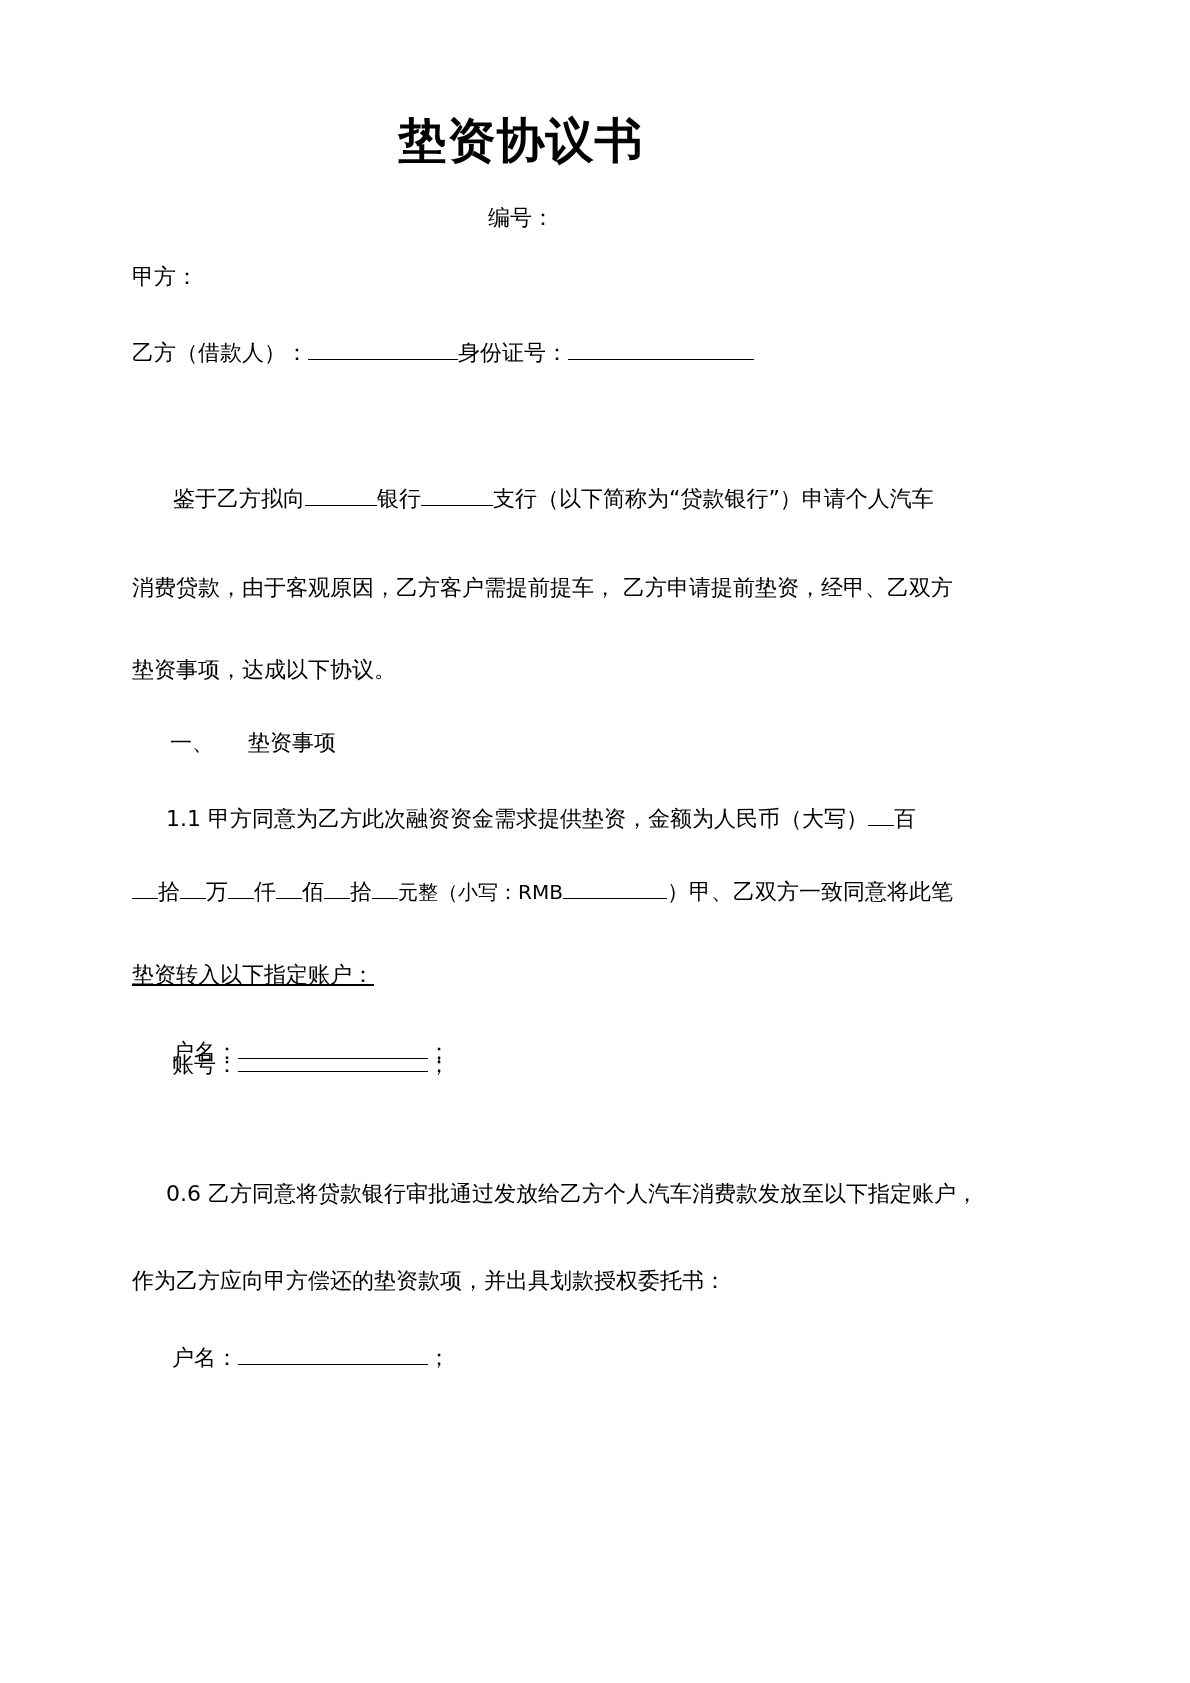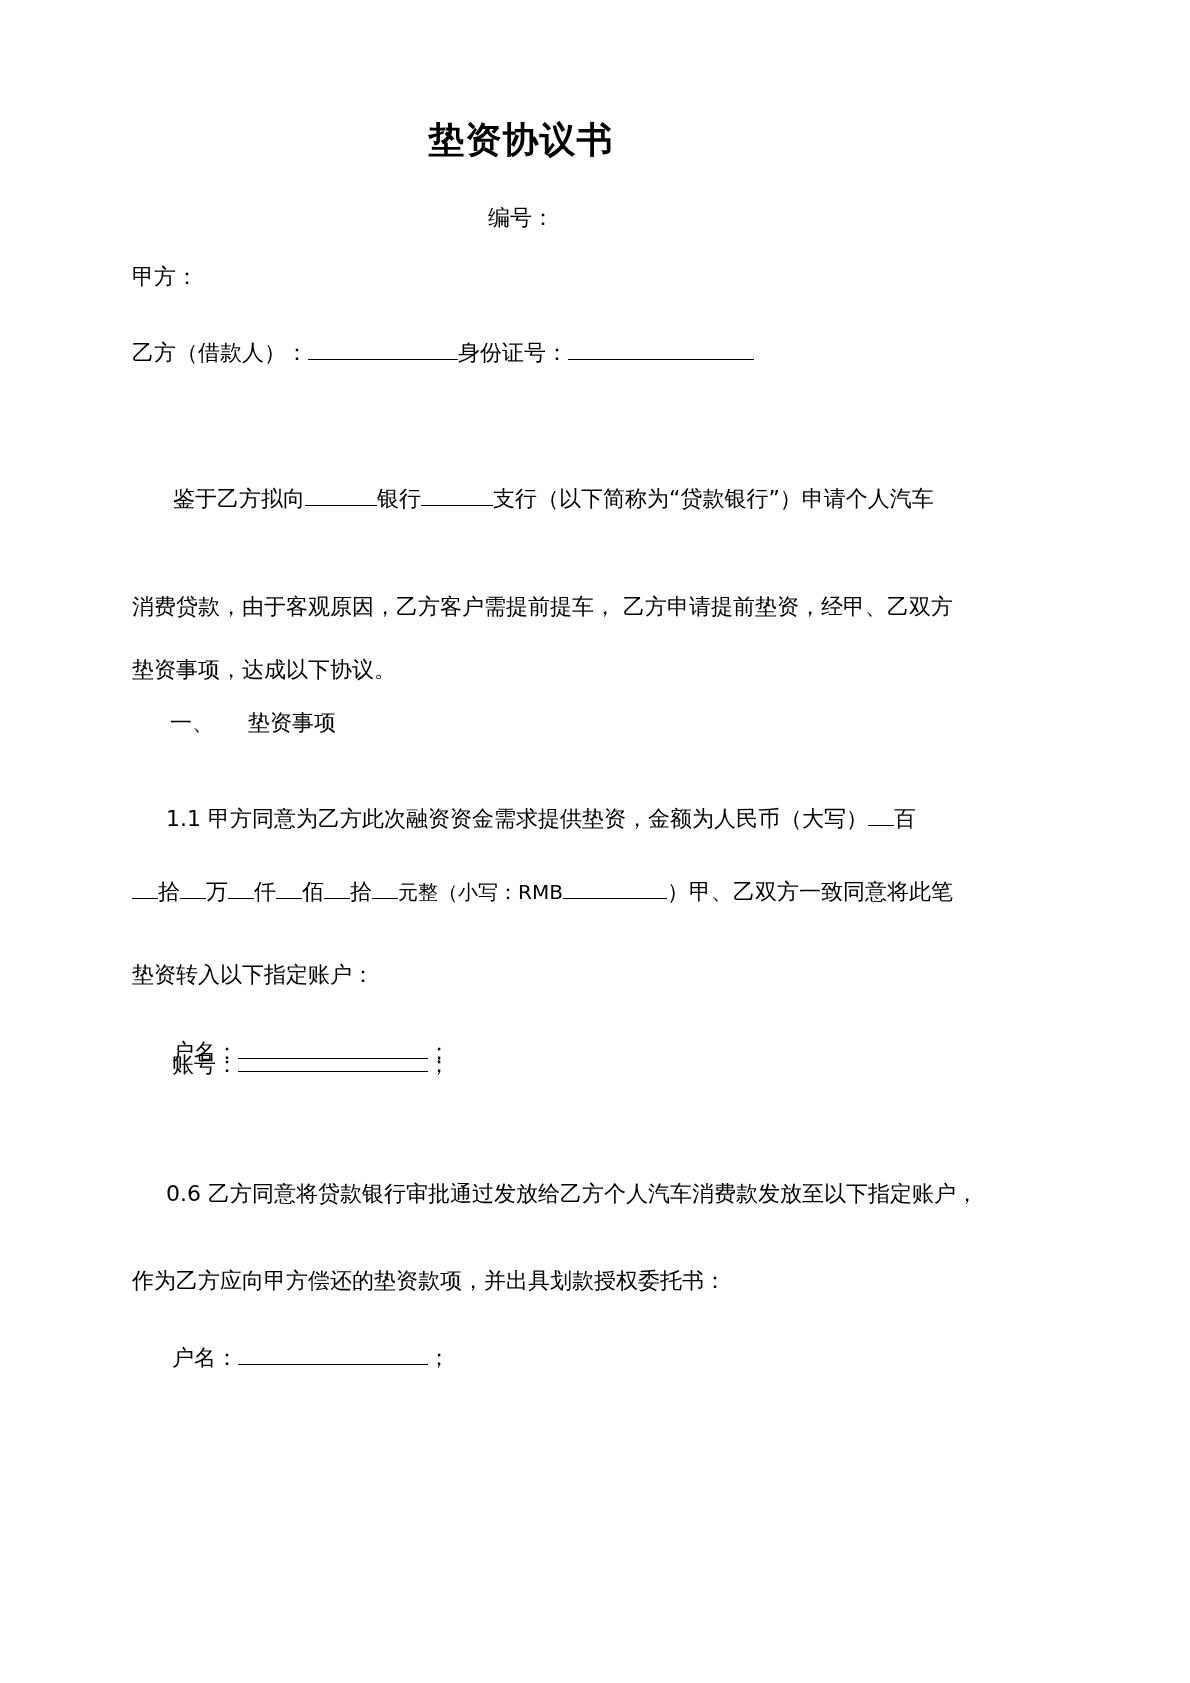--- a/index.html
+++ b/index.html
@@ -21,21 +21,21 @@
       line-height: 30px;
       white-space: nowrap;
       letter-spacing: 0px;
     }
     .title {
       position: absolute;
       top: 112px;
       left: 0;
       width: 1042px;
       text-align: center;
-      font-size: 36px;
+      font-size: 48px;
       font-weight: bold;
       line-height: 56px;
       letter-spacing: 1px;
     }
     .blank {
       display: inline-block;
       border-bottom: 1.5px solid #000;
       height: 24px;
       vertical-align: baseline;
     }
@@ -52,37 +52,37 @@
   <div class="line" style="top:262px; left:132px;">甲方：</div>
 
   <div class="line" style="top:335px; left:132px;">
     <span>乙方（借款人）：</span><span class="blank" style="width:150px;"></span><span>身份证号：</span><span class="blank" style="width:186px;"></span>
   </div>
 
   <div class="line" style="top:481px; left:173px;">
     <span>鉴于乙方拟向</span><span class="blank" style="width:72px;"></span><span>银行</span><span class="blank" style="width:72px;"></span><span>支行（以下简称为“贷款银行”）申请个人汽车</span>
   </div>
 
-  <div class="line" style="top:592px; left:132px;">消费贷款，由于客观原因，乙方客户需提前提车， 乙方申请提前垫资，经甲、乙双方</div>
+  <div class="line" style="top:573px; left:132px;">消费贷款，由于客观原因，乙方客户需提前提车， 乙方申请提前垫资，经甲、乙双方</div>
 
   <div class="line" style="top:655px; left:132px;">垫资事项，达成以下协议。</div>
 
-  <div class="line" style="top:708px; left:170px;text-align:right;">
+  <div class="line" style="top:728px; left:170px;text-align:right;">
     <span>一、</span><span style="display:inline-block; width:34px;"></span><span>垫资事项</span>
   </div>
 
   <div class="line" style="top:801px; left:166px;">
     <span>1.1 甲方同意为乙方此次融资资金需求提供垫资，金额为人民币（大写）</span><span class="blank" style="width:26px;"></span><span>百</span>
   </div>
 
   <div class="line" style="top:874px; left:132px;">
     <span class="blank" style="width:26px;"></span><span>拾</span><span class="blank" style="width:26px;"></span><span>万</span><span class="blank" style="width:26px;"></span><span>仟</span><span class="blank" style="width:26px;"></span><span>佰</span><span class="blank" style="width:26px;"></span><span>拾</span><span class="blank" style="width:26px;"></span><span style="font-size:20px;">元整（小写：RMB</span><span class="blank" style="width:104px;"></span><span>）甲、乙双方一致同意将此笔</span>
   </div>
 
-  <div class="line" style="top:960px; left:132px;">垫资转入以下指定账户：</div>
+  <div class="line" style="top:960px; left:132px;text-decoration:underline;">垫资转入以下指定账户：</div>
 
   <div class="line" style="top:1034px; left:172px;">
     <span>户名：</span><span class="blank" style="width:190px;"></span><span>；</span>
   </div>
 
   <div class="line" style="top:1047px; left:172px;">
     <span>账号：</span><span class="blank" style="width:190px;"></span><span>；</span>
   </div>
 
   <div class="line" style="top:1179px; left:166px;">0.6 乙方同意将贷款银行审批通过发放给乙方个人汽车消费款发放至以下指定账户，</div>

